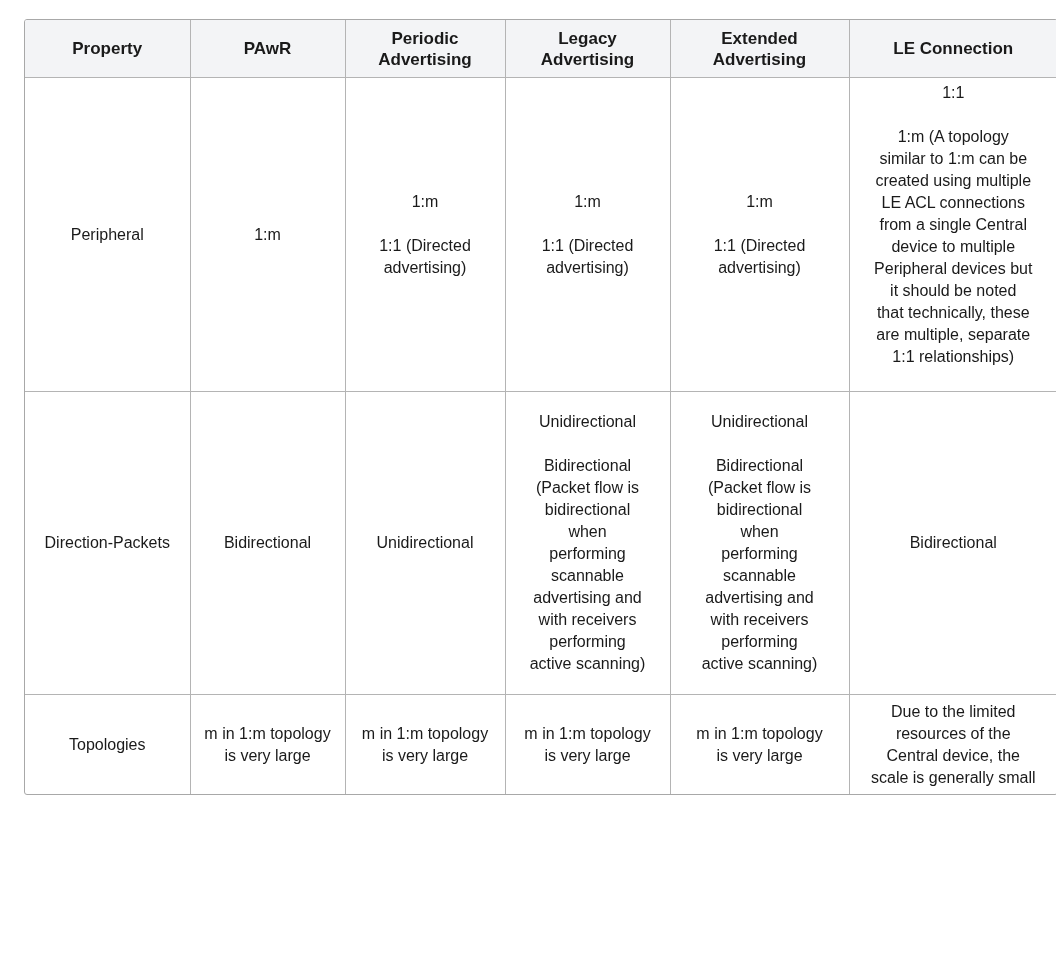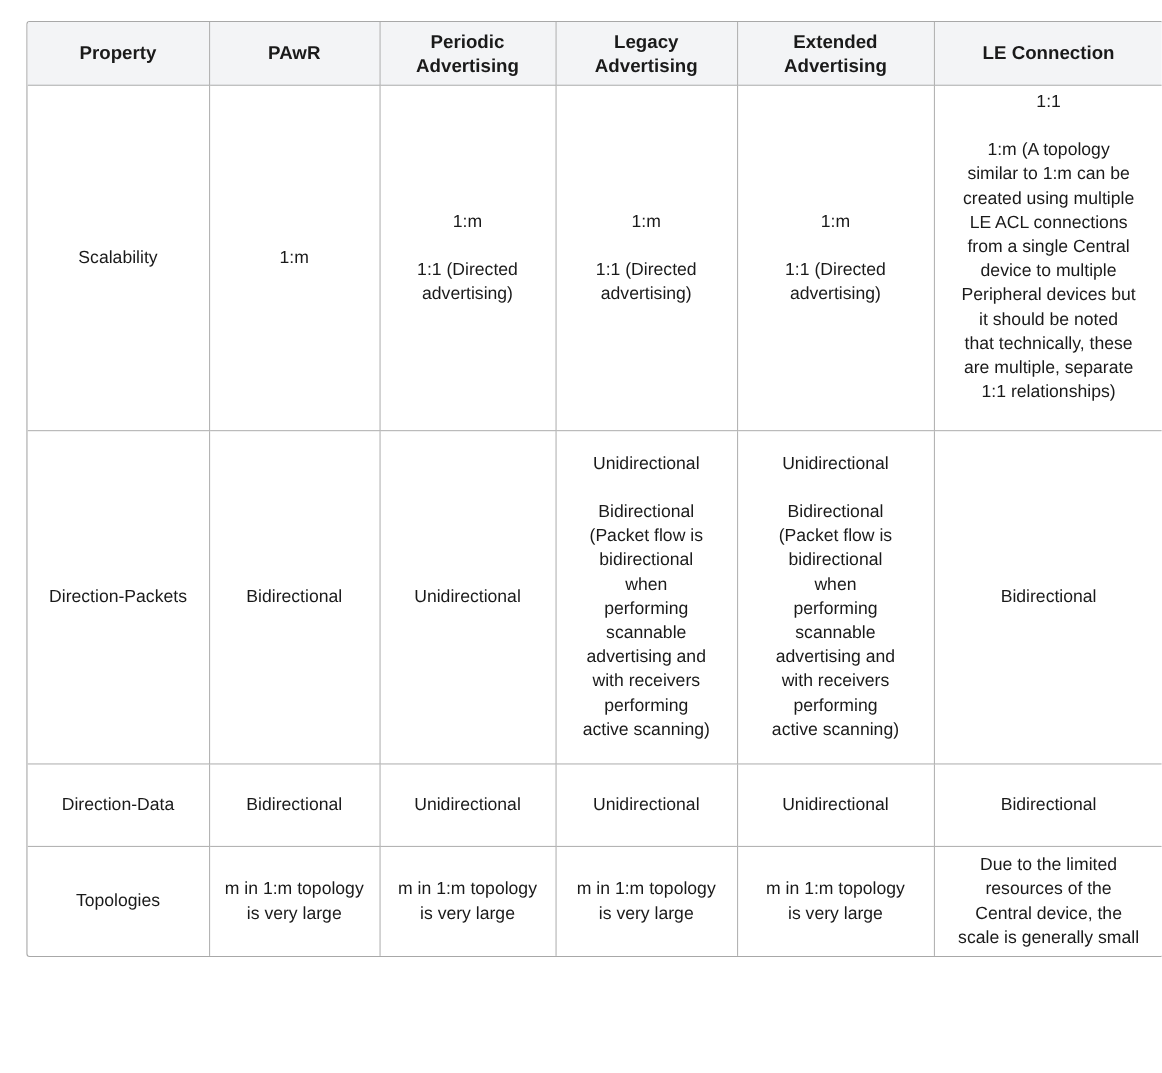--- a/index.html
+++ b/index.html
@@ -41,21 +41,21 @@
 Advertising</th>
       <th>Legacy
 Advertising</th>
       <th>Extended
 Advertising</th>
       <th>LE Connection</th>
     </tr>
   </thead>
   <tbody>
     <tr class="r-topo">
-      <td>Scalability</td>
+      <td>Peripheral</td>
       <td>1:m</td>
       <td>1:m
 
 1:1 (Directed
 advertising)</td>
       <td>1:m
 
 1:1 (Directed
 advertising)</td>
       <td>1:m
@@ -99,28 +99,20 @@
 bidirectional
 when
 performing
 scannable
 advertising and
 with receivers
 performing
 active scanning)</td>
       <td>Bidirectional</td>
     </tr>
-    <tr class="r-dirdata">
-      <td>Direction-Data</td>
-      <td>Bidirectional</td>
-      <td>Unidirectional</td>
-      <td>Unidirectional</td>
-      <td>Unidirectional</td>
-      <td>Bidirectional</td>
-    </tr>
     <tr class="r-scal">
       <td>Topologies</td>
       <td>m in 1:m topology
 is very large</td>
       <td>m in 1:m topology
 is very large</td>
       <td>m in 1:m topology
 is very large</td>
       <td>m in 1:m topology
 is very large</td>

